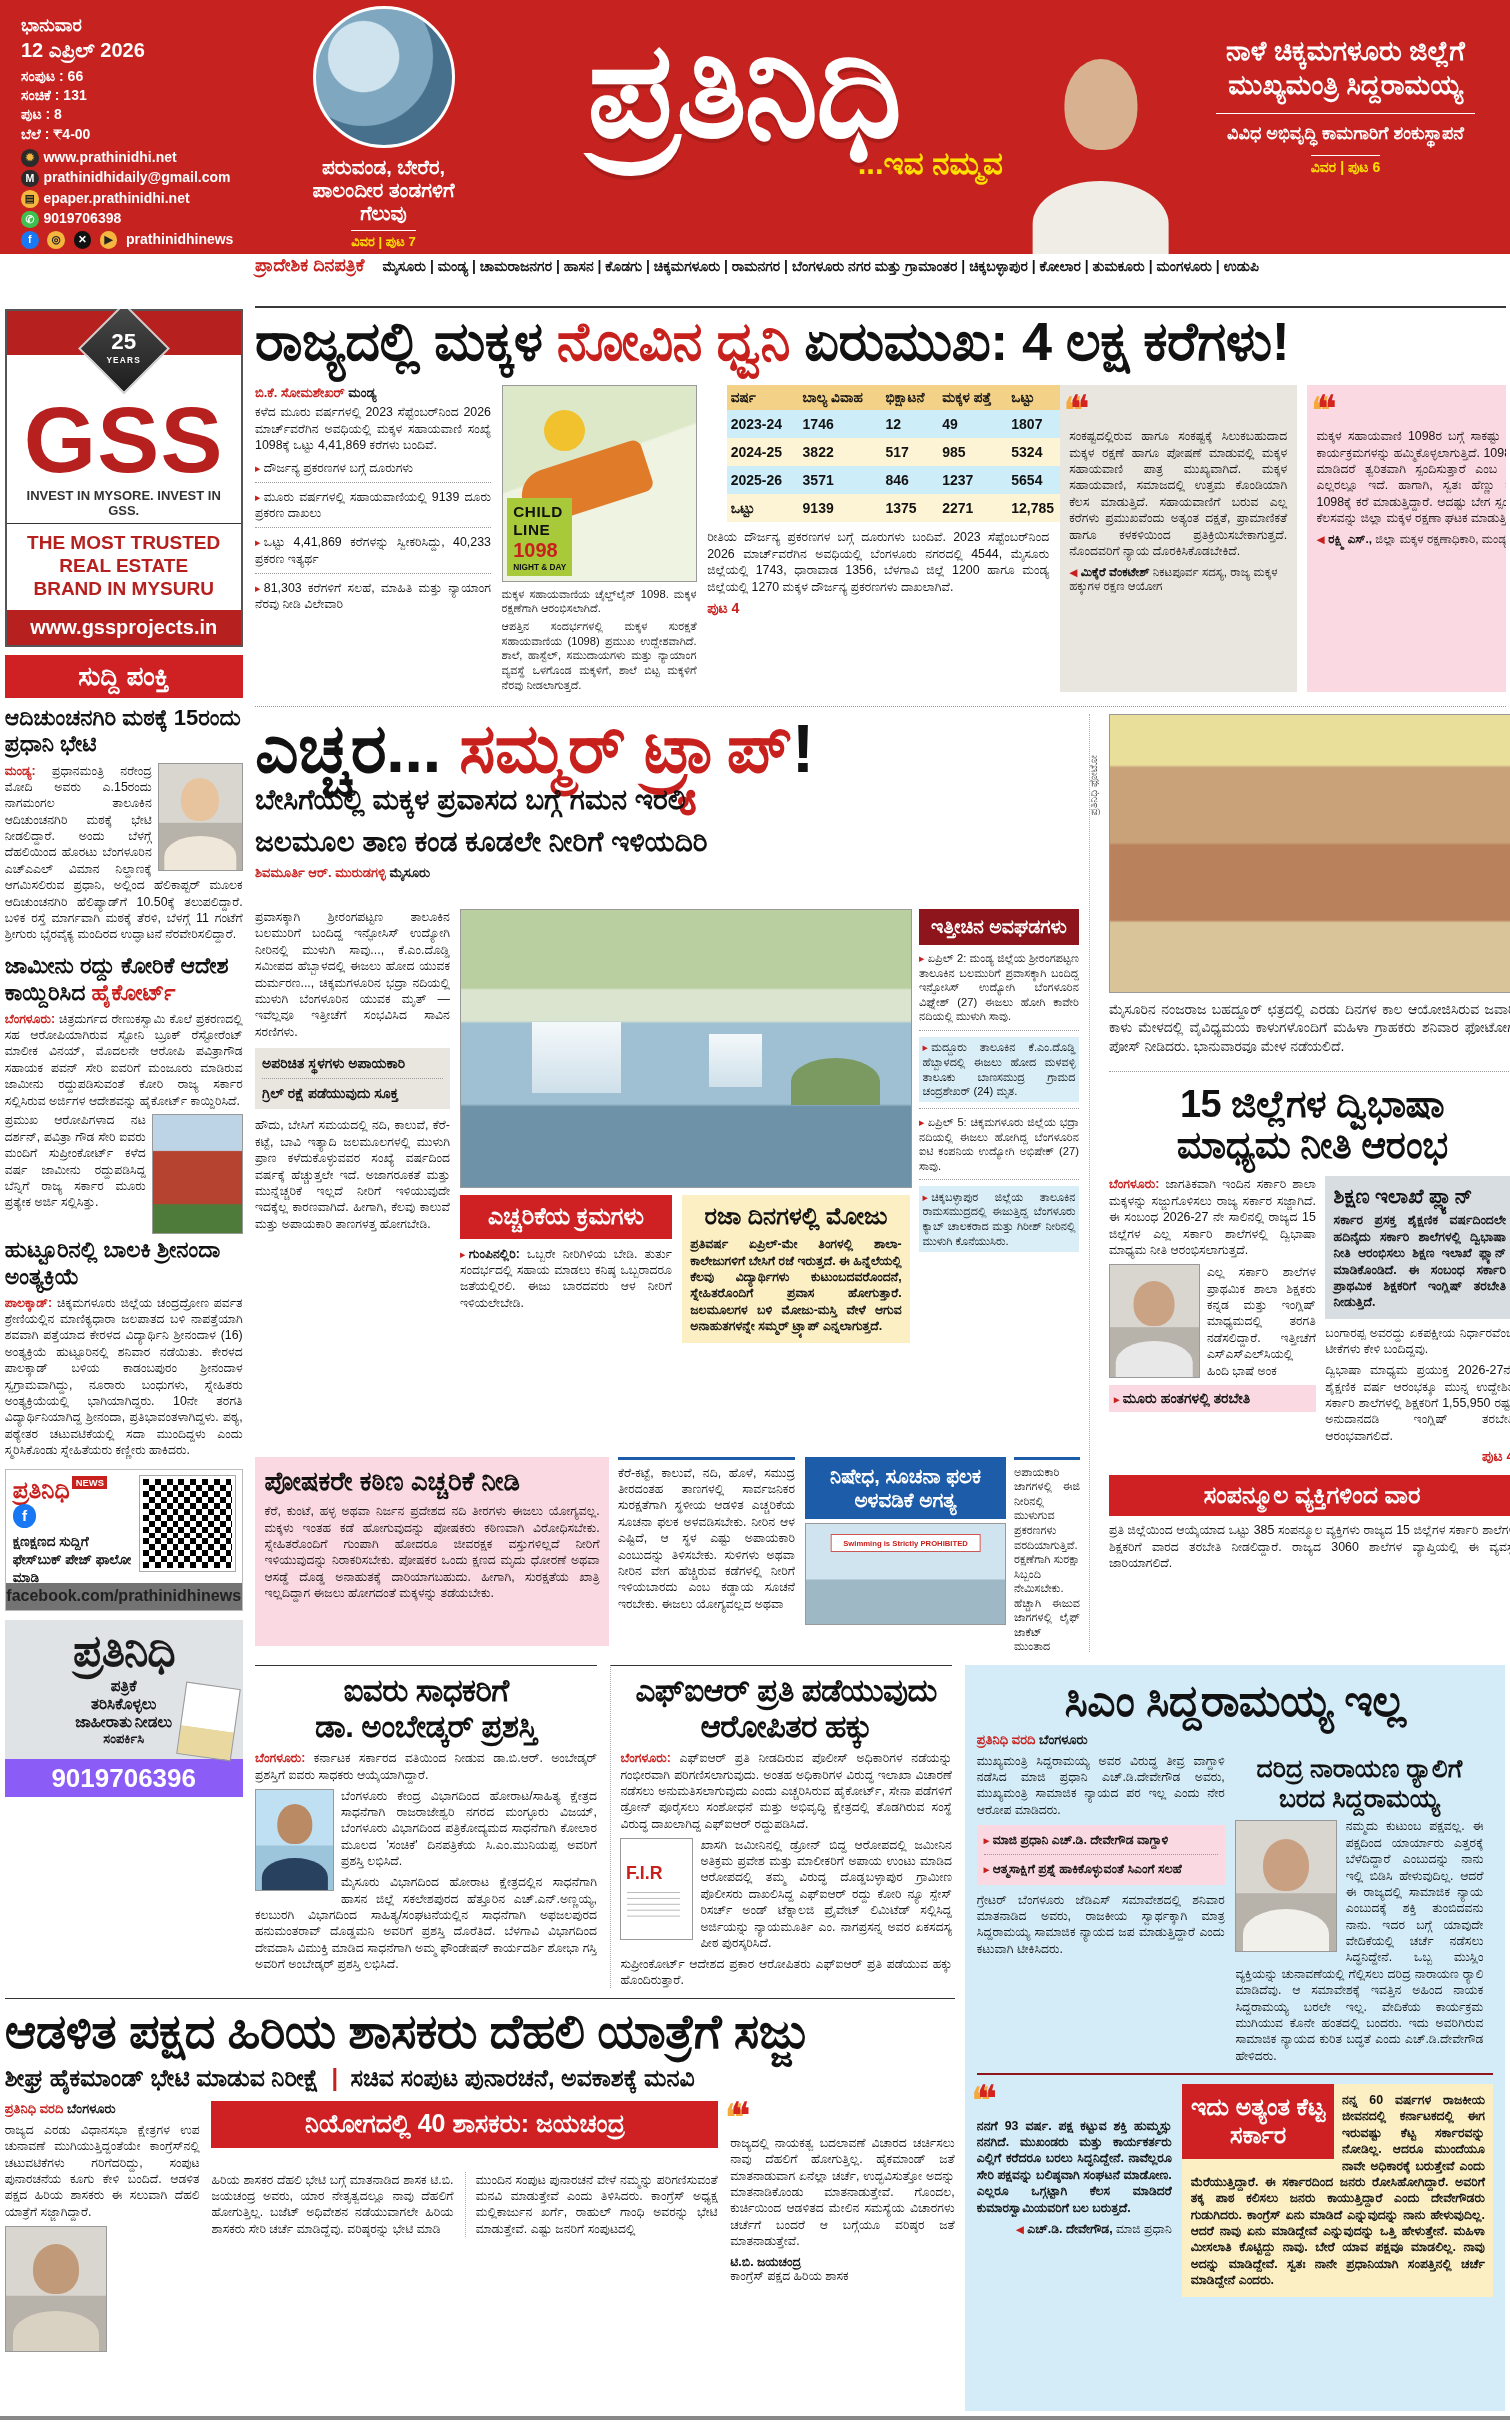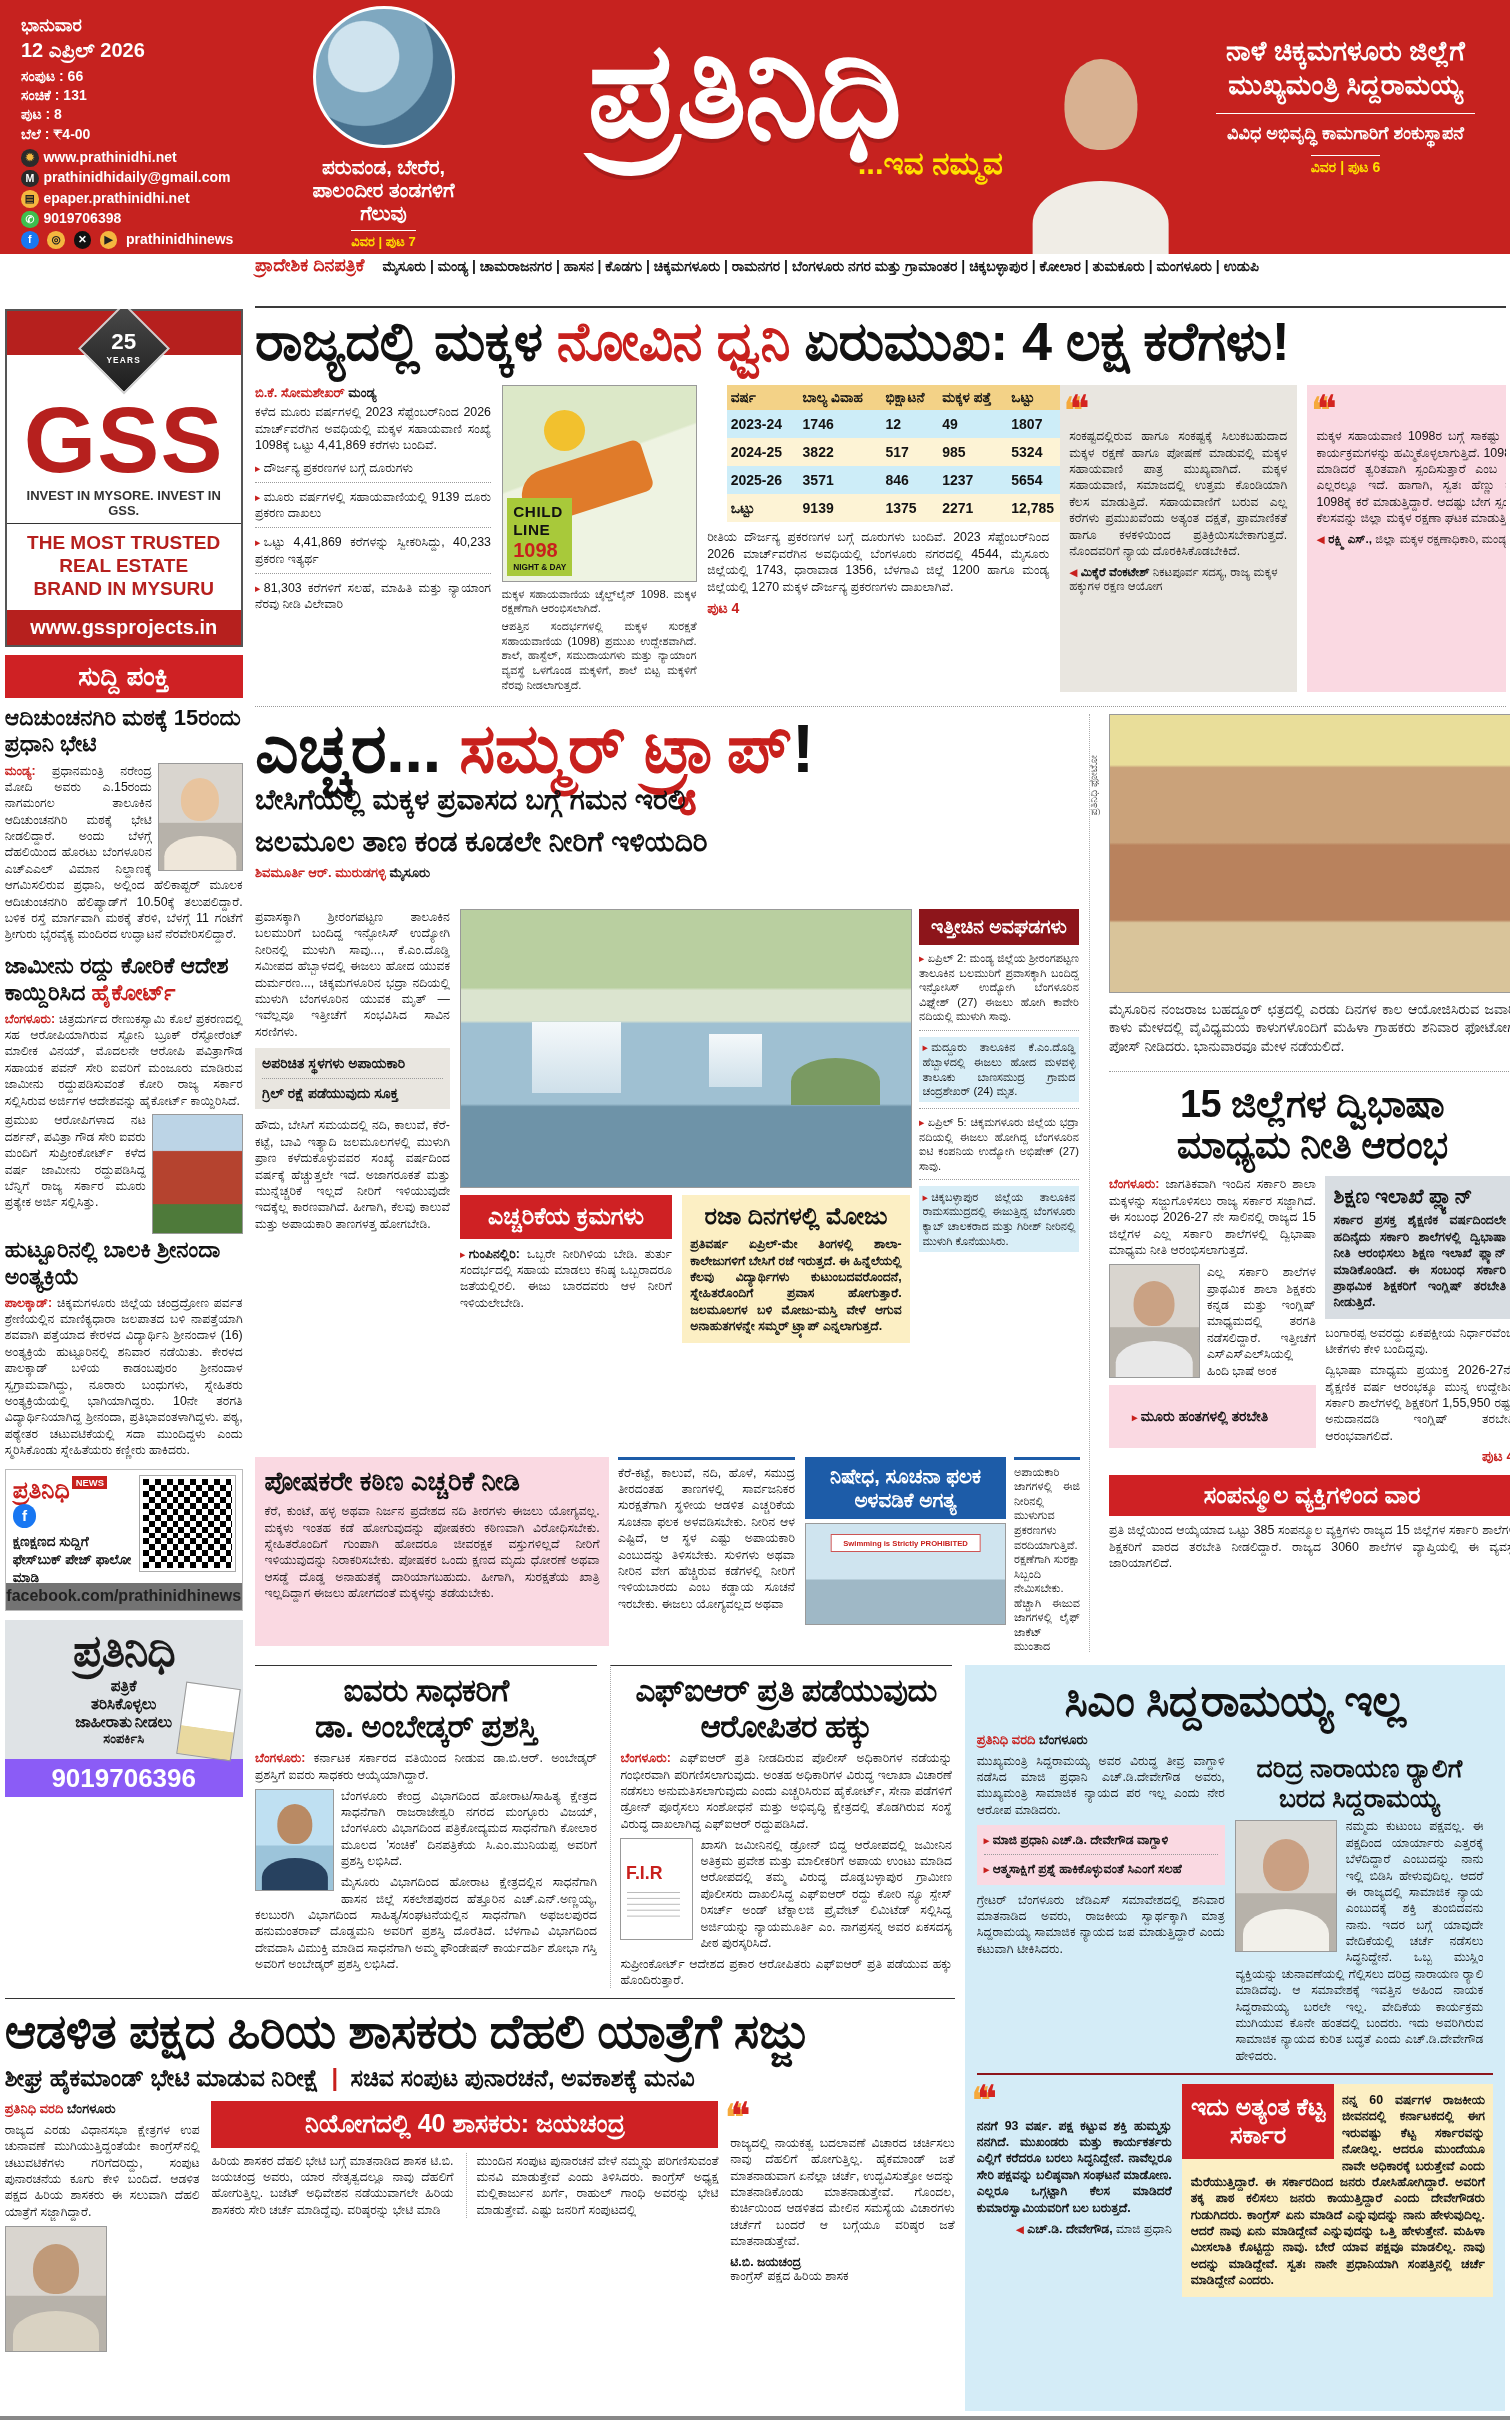--- a/index.html
+++ b/index.html
@@ -365,21 +365,21 @@
       <div class="b h-serifish" style="font-size:38px;text-align:center;line-height:1.1;">15 ಜಿಲ್ಲೆಗಳ ದ್ವಿಭಾಷಾ</div>
       <div class="b h-serifish" style="font-size:38px;text-align:center;line-height:1.1;">ಮಾಧ್ಯಮ ನೀತಿ ಆರಂಭ</div>
       <div style="display:flex;gap:9.4px;margin-top:9.4px;">
         <div style="width:207px;">
           <div class="bodytxt"><span class="dateline">ಬೆಂಗಳೂರು:</span> <span>ಜಾಗತಿಕವಾಗಿ ಇಂದಿನ ಸರ್ಕಾರಿ ಶಾಲಾ ಮಕ್ಕಳನ್ನು ಸಜ್ಜುಗೊಳಿಸಲು ರಾಜ್ಯ ಸರ್ಕಾರ ಸಜ್ಜಾಗಿದೆ. ಈ ಸಂಬಂಧ 2026-27 ನೇ ಸಾಲಿನಲ್ಲಿ ರಾಜ್ಯದ 15 ಜಿಲ್ಲೆಗಳ ಎಲ್ಲ ಸರ್ಕಾರಿ ಶಾಲೆಗಳಲ್ಲಿ ದ್ವಿಭಾಷಾ ಮಾಧ್ಯಮ ನೀತಿ ಆರಂಭಿಸಲಾಗುತ್ತದೆ.</span></div>
           <div class="person" style="width:89px;height:112px;float:left;margin:5.9px 7px 3.5px 0;">
             <div class="head" style="background:#caa284;"></div>
               <div class="torso" style="background:#e8e8e8;"></div>
           </div>
           <div class="bodytxt" style="margin-top:5.9px;">ಎಲ್ಲ ಸರ್ಕಾರಿ ಶಾಲೆಗಳ ಪ್ರಾಥಮಿಕ ಶಾಲಾ ಶಿಕ್ಷಕರು ಕನ್ನಡ ಮತ್ತು ಇಂಗ್ಲಿಷ್ ಮಾಧ್ಯಮದಲ್ಲಿ ತರಗತಿ ನಡೆಸಲಿದ್ದಾರೆ. ಇತ್ತೀಚೆಗೆ ಎಸ್‌ಎಸ್‌ಎಲ್‌ಸಿಯಲ್ಲಿ ಹಿಂದಿ ಭಾಷೆ ಅಂಕ</div>
-          <div class="box-pink" style="clear:both;margin-top:5.9px;padding:23px;font-weight:bold;font-size:14px;"><span class="tri">▸</span><span>ಮೂರು ಹಂತಗಳಲ್ಲಿ ತರಬೇತಿ</span></div>
+          <div class="box-pink" style="clear:both;margin-top:5.9px;padding:5px;font-weight:bold;font-size:14px;"><span class="tri">▸</span><span>ಮೂರು ಹಂತಗಳಲ್ಲಿ ತರಬೇತಿ</span></div>
         </div>
         <div style="width:189px;">
           <div class="box-gray" style="background:#d8dde2;padding:8.3px;">
             <div class="b" style="font-size:20px;">ಶಿಕ್ಷಣ ಇಲಾಖೆ ಪ್ಲ್ಯಾನ್</div>
             <div class="bodytxt b" style="margin-top:4.7px;">ಸರ್ಕಾರ ಪ್ರಸಕ್ತ ಶೈಕ್ಷಣಿಕ ವರ್ಷದಿಂದಲೇ ಹದಿನೈದು ಸರ್ಕಾರಿ ಶಾಲೆಗಳಲ್ಲಿ ದ್ವಿಭಾಷಾ ನೀತಿ ಆರಂಭಿಸಲು ಶಿಕ್ಷಣ ಇಲಾಖೆ ಪ್ಲ್ಯಾನ್ ಮಾಡಿಕೊಂಡಿದೆ. ಈ ಸಂಬಂಧ ಸರ್ಕಾರಿ ಪ್ರಾಥಮಿಕ ಶಿಕ್ಷಕರಿಗೆ ಇಂಗ್ಲಿಷ್ ತರಬೇತಿ ನೀಡುತ್ತಿದೆ.</div>
           </div>
           <div class="bodytxt" style="margin-top:5.9px;">ಬಂಗಾರಪ್ಪ ಅವರದ್ದು ಏಕಪಕ್ಷೀಯ ನಿರ್ಧಾರವೆಂಬ ಟೀಕೆಗಳು ಕೇಳಿ ಬಂದಿದ್ದವು.</div>
           <div class="bodytxt" style="margin-top:4.7px;">ದ್ವಿಭಾಷಾ ಮಾಧ್ಯಮ ಪ್ರಯುಕ್ತ 2026-27ನೇ ಶೈಕ್ಷಣಿಕ ವರ್ಷ ಆರಂಭಕ್ಕೂ ಮುನ್ನ ಉದ್ದೇಶಿತ ಸರ್ಕಾರಿ ಶಾಲೆಗಳಲ್ಲಿ ಶಿಕ್ಷಕರಿಗೆ 1,55,950 ರಷ್ಟು ಅನುದಾನದಡಿ ಇಂಗ್ಲಿಷ್ ತರಬೇತಿ ಆರಂಭವಾಗಲಿದೆ.</div>
           <div class="b red" style="font-size:14px;margin-top:3.5px;text-align:right;">ಪುಟ 4</div>
         </div>
@@ -463,21 +463,21 @@
       <div style="width:195px;">
         <div style="font-size:13px;"><span class="dateline">ಪ್ರತಿನಿಧಿ ವರದಿ</span> <span class="b">ಬೆಂಗಳೂರು</span></div>
         <div class="bodytxt" style="margin-top:4.7px;">ರಾಜ್ಯದ ಎರಡು ವಿಧಾನಸಭಾ ಕ್ಷೇತ್ರಗಳ ಉಪ ಚುನಾವಣೆ ಮುಗಿಯುತ್ತಿದ್ದಂತೆಯೇ ಕಾಂಗ್ರೆಸ್‌ನಲ್ಲಿ ಚಟುವಟಿಕೆಗಳು ಗರಿಗೆದರಿದ್ದು, ಸಂಪುಟ ಪುನಾರಚನೆಯ ಕೂಗು ಕೇಳಿ ಬಂದಿದೆ. ಆಡಳಿತ ಪಕ್ಷದ ಹಿರಿಯ ಶಾಸಕರು ಈ ಸಲುವಾಗಿ ದೆಹಲಿ ಯಾತ್ರೆಗೆ ಸಜ್ಜಾಗಿದ್ದಾರೆ.</div>
         <div class="person" style="width:100px;height:124px;margin-top:5.9px;">
           <div class="head" style="background:#c09a79;"></div>
             <div class="torso" style="background:#d9d2c2;"></div>
         </div>
       </div>
       <div style="width:507px;">
         <div class="kicker" style="font-size:25px;padding:8.3px 4.7px;">ನಿಯೋಗದಲ್ಲಿ 40 ಶಾಸಕರು: ಜಯಚಂದ್ರ</div>
-        <div style="display:flex;gap:11.8px;margin-top:5px;justify-content:space-between;">
+        <div style="display:flex;gap:11.8px;margin-top:24px;">
           <div class="bodytxt" style="width:242px;">ಹಿರಿಯ ಶಾಸಕರ ದೆಹಲಿ ಭೇಟಿ ಬಗ್ಗೆ ಮಾತನಾಡಿದ ಶಾಸಕ ಟಿ.ಬಿ. ಜಯಚಂದ್ರ ಅವರು, ಯಾರ ನೇತೃತ್ವದಲ್ಲೂ ನಾವು ದೆಹಲಿಗೆ ಹೋಗುತ್ತಿಲ್ಲ. ಬಜೆಟ್ ಅಧಿವೇಶನ ನಡೆಯುವಾಗಲೇ ಹಿರಿಯ ಶಾಸಕರು ಸೇರಿ ಚರ್ಚೆ ಮಾಡಿದ್ದೆವು. ವರಿಷ್ಠರನ್ನು ಭೇಟಿ ಮಾಡಿ</div>
           <div class="bodytxt colrule" style="width:242px;padding-left:9.4px;">ಮುಂದಿನ ಸಂಪುಟ ಪುನಾರಚನೆ ವೇಳೆ ನಮ್ಮನ್ನು ಪರಿಗಣಿಸುವಂತೆ ಮನವಿ ಮಾಡುತ್ತೇವೆ ಎಂದು ತಿಳಿಸಿದರು. ಕಾಂಗ್ರೆಸ್ ಅಧ್ಯಕ್ಷ ಮಲ್ಲಿಕಾರ್ಜುನ ಖರ್ಗೆ, ರಾಹುಲ್ ಗಾಂಧಿ ಅವರನ್ನು ಭೇಟಿ ಮಾಡುತ್ತೇವೆ. ಎಷ್ಟು ಜನರಿಗೆ ಸಂಪುಟದಲ್ಲಿ</div>
         </div>
       </div>
       <div style="flex:1;">
         <span class="qmark">❝</span>
         <div class="bodytxt" style="margin-top:3.5px;">ರಾಜ್ಯದಲ್ಲಿ ನಾಯಕತ್ವ ಬದಲಾವಣೆ ವಿಚಾರದ ಚರ್ಚಿಸಲು ನಾವು ದೆಹಲಿಗೆ ಹೋಗುತ್ತಿಲ್ಲ. ಹೈಕಮಾಂಡ್ ಜತೆ ಮಾತನಾಡುವಾಗ ಏನೆಲ್ಲಾ ಚರ್ಚೆ, ಉದ್ಭವಿಸುತ್ತೋ ಅದನ್ನು ಮಾತನಾಡಿಕೊಂಡು ಮಾತನಾಡುತ್ತೇವೆ. ಗೊಂದಲ, ಕುರ್ಚಿಯಿಂದ ಆಡಳಿತದ ಮೇಲಿನ ಸಮಸ್ಯೆಯ ವಿಚಾರಗಳು ಚರ್ಚೆಗೆ ಬಂದರೆ ಆ ಬಗ್ಗೆಯೂ ವರಿಷ್ಠರ ಜತೆ ಮಾತನಾಡುತ್ತೇವೆ.</div>
         <div style="margin-top:5.9px;font-size:12.4px;"><span class="attr-name">ಟಿ.ಬಿ. ಜಯಚಂದ್ರ</span><br><span>ಕಾಂಗ್ರೆಸ್ ಪಕ್ಷದ ಹಿರಿಯ ಶಾಸಕ</span></div>
       </div>
     </div>

